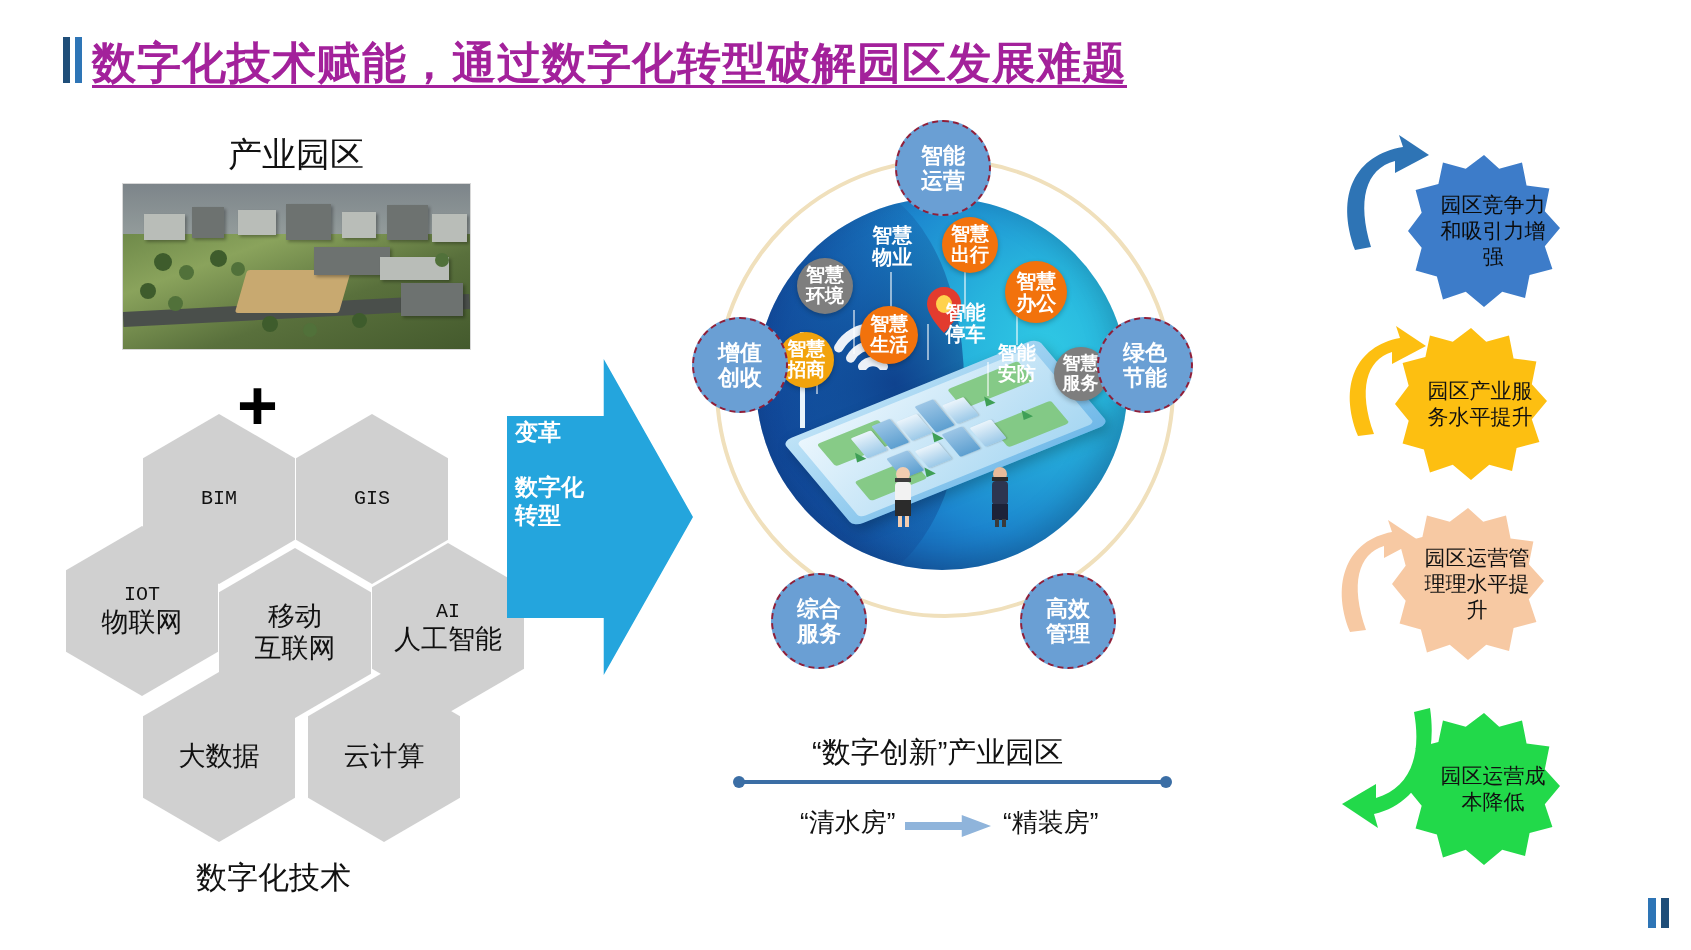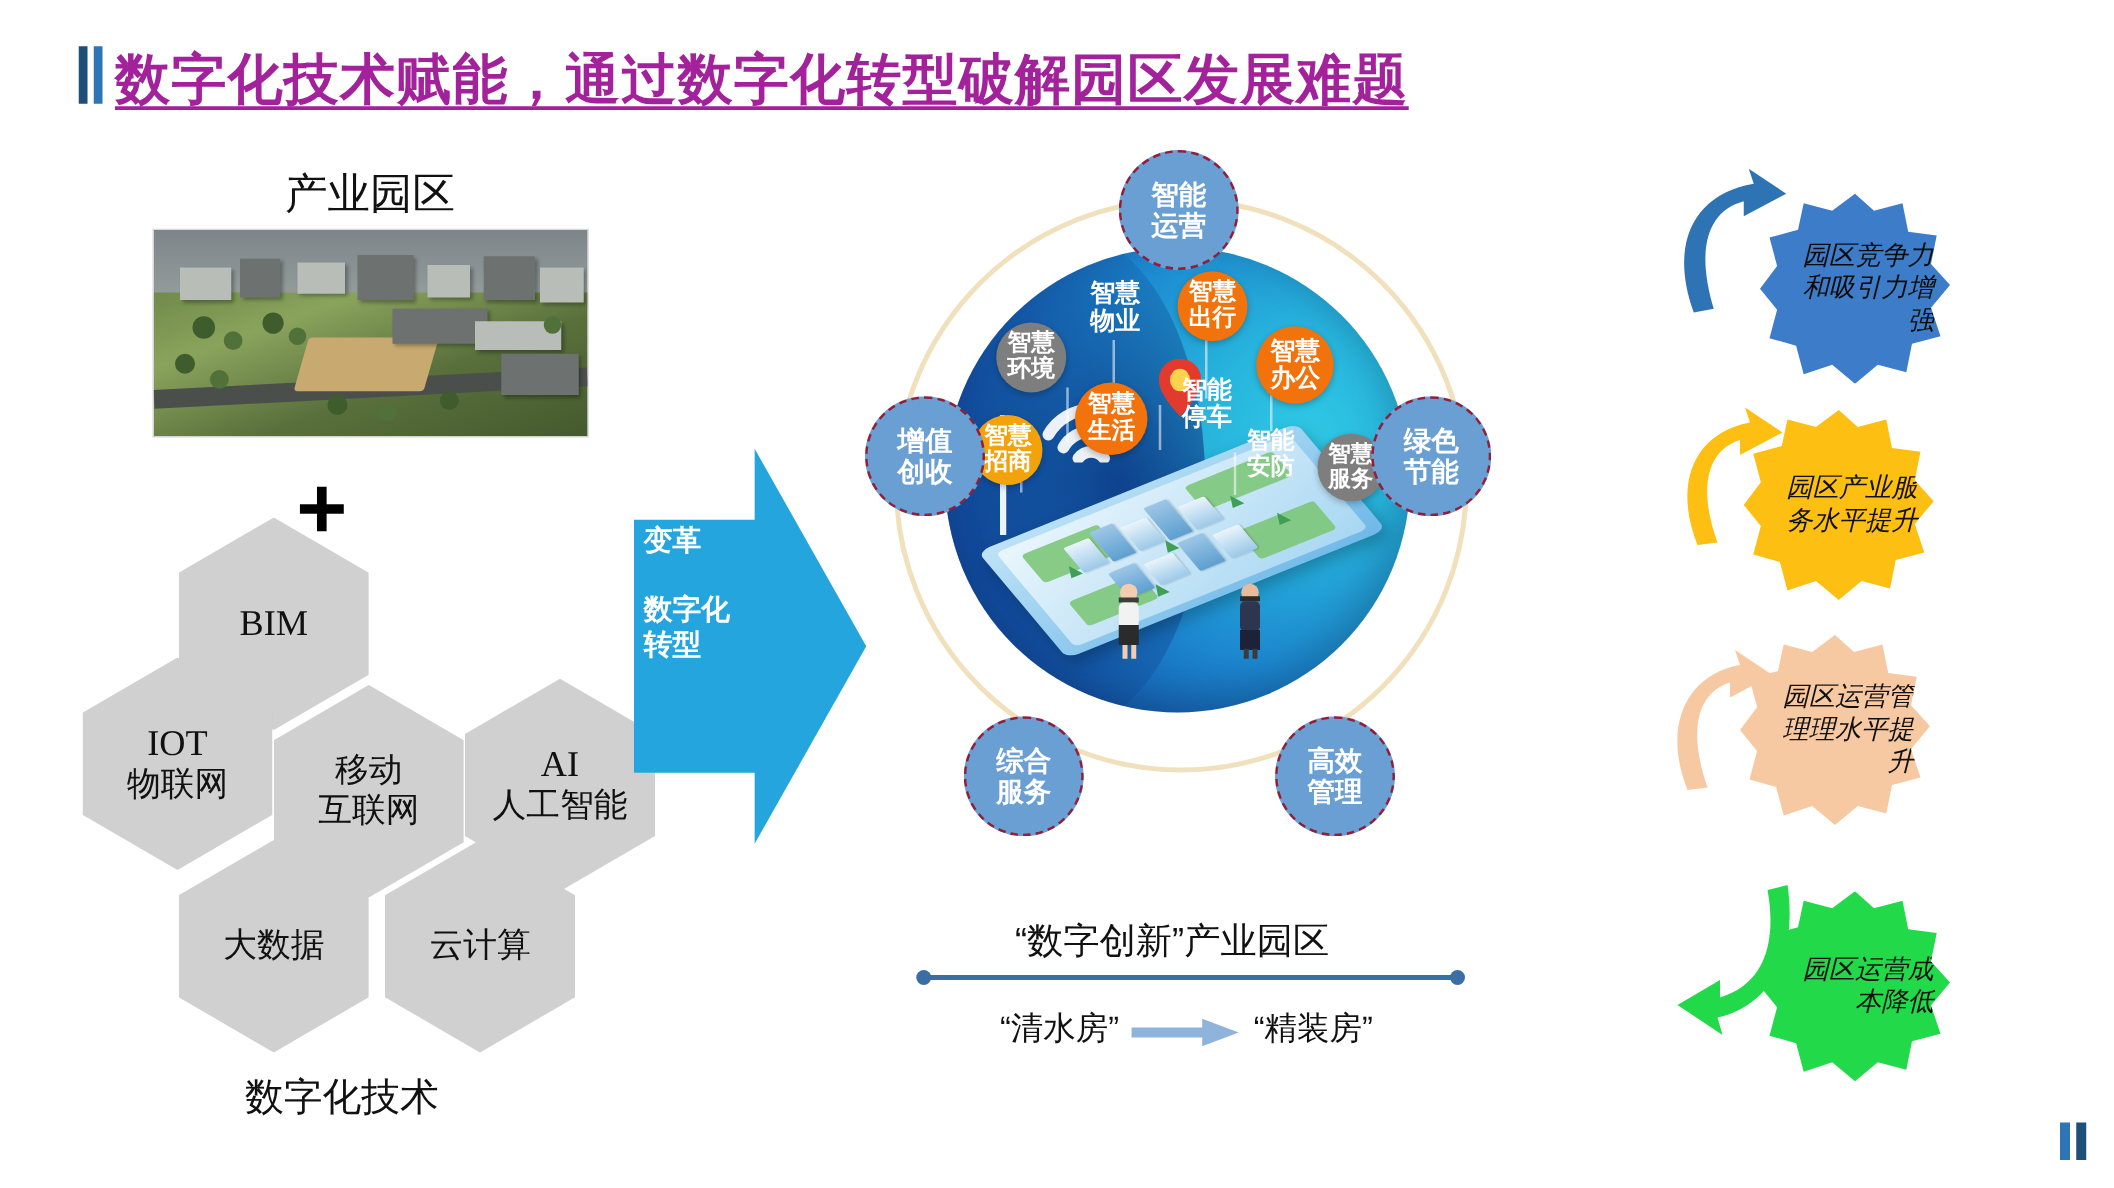--- a/index.html
+++ b/index.html
@@ -55,21 +55,21 @@
   .hex{
     position:absolute;width:152px;height:170px;
     background:#d0d0d0;
     clip-path:polygon(50% 0%,100% 26%,100% 74%,50% 100%,0% 74%,0% 26%);
     display:flex;align-items:center;justify-content:center;
     text-align:center;line-height:1.18;color:#111;
     font-size:27px;
     filter:drop-shadow(0 0 0.6px #7ab6d9);
   }
   .hex span{display:block;}
-  .hex .en{font-family:Liberation Serif, serif;font-size:29px;}
+  .hex .en{font-family:Liberation Mono, monospace;font-size:20px;}
   .digital-tech-label{position:absolute;left:196px;top:857px;font-size:31px;color:#111;}
 
   
   .chevron{
     position:absolute;left:507px;top:359px;width:186px;height:316px;
     background:#24a5dd;
     clip-path:polygon(0% 18%,52% 18%,52% 0%,100% 50%,52% 100%,52% 82%,0% 82%);
   }
   .chevron-text{
     position:absolute;left:515px;top:389px;width:110px;color:#ffffff;
@@ -162,22 +162,22 @@
     display:flex;align-items:center;justify-content:center;
     clip-path:polygon(
       50% 0%, 60% 9%, 75% 5%, 78% 20%, 93% 22%, 90% 37%, 100% 48%,
       90% 60%, 95% 75%, 80% 79%, 77% 94%, 62% 90%, 50% 100%, 38% 90%,
       23% 95%, 19% 80%, 5% 76%, 9% 61%, 0% 50%, 9% 38%, 5% 23%, 20% 19%,
       23% 5%, 38% 9%
     );
     filter:drop-shadow(2px 3px 2px rgba(0,0,0,.22));
   }
   .gear .gtxt{
-    font-size:21px;line-height:1.25;color:#111;text-align:right;
-    width:108px;margin-left:18px;font-style:italic;
+    font-size:21px;line-height:1.25;color:#111;text-align:center;
+    width:108px;margin-left:18px;
   }
   .gear.blue{background:#3d7cc9;}
   .gear.blue .gtxt{color:#0b0b0b;}
   .gear.yellow{background:#fdbf11;}
   .gear.peach{background:#f7c9a3;}
   .gear.green{background:#22d94a;}
 
   .carrow{position:absolute;}
 </style>
 </head>
@@ -219,20 +219,23 @@
     <div class="ph ph-t" style="left:66%;top:78%;width:15px;height:15px"></div>
     <div class="ph ph-t2" style="left:90%;top:42%;width:14px;height:14px"></div>
   </div>
 
   <div class="plus-sign">+</div>
 
   <div class="hexgrid">
     <div class="hex" style="left:83px;top:0px;">
       <span class="en">BIM</span>
     </div>
+    <div class="hex" style="left:236px;top:0px;">
+      <span class="en">GIS</span>
+    </div>
     <div class="hex" style="left:6px;top:112px;text-align:center;">
       <div>
         <span class="en">IOT</span>
         <span>物联网</span>
       </div>
     </div>
     <div class="hex" style="left:159px;top:134px;">
       <div>
         <span>移动</span>
         <span>互联网</span>

